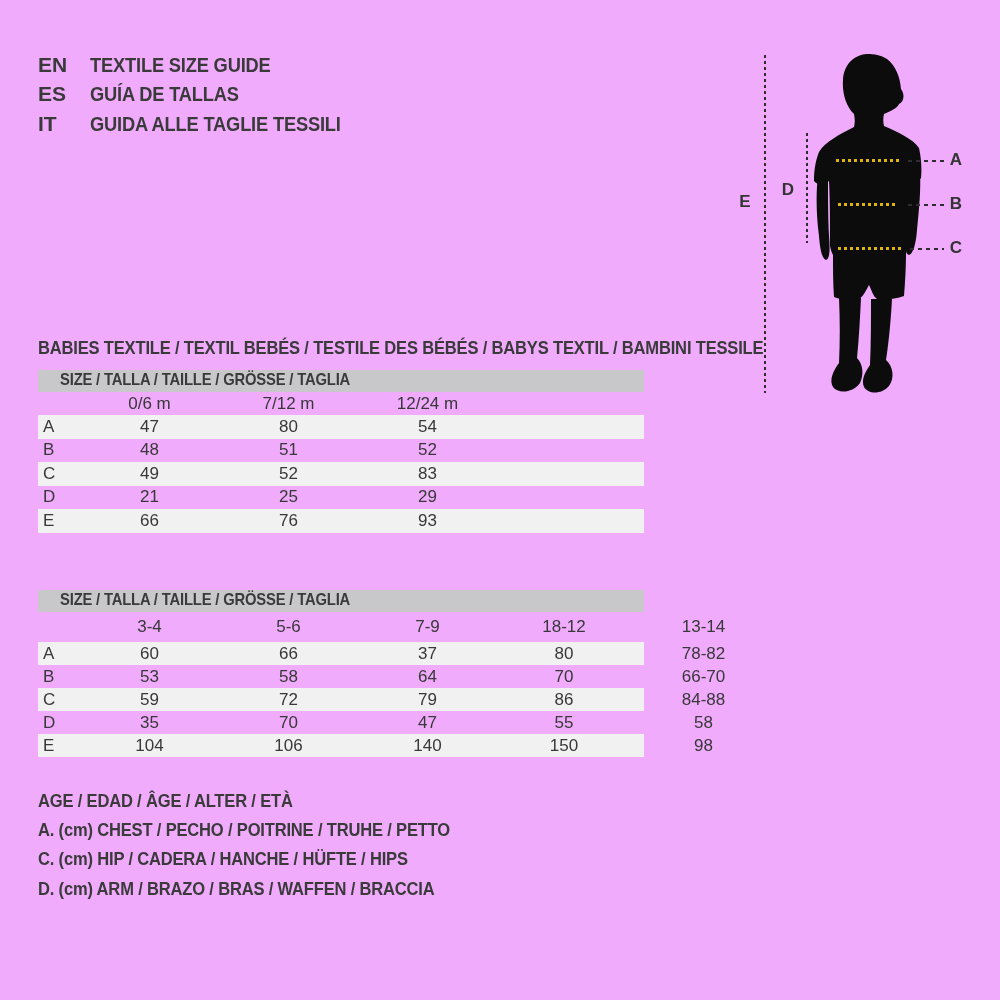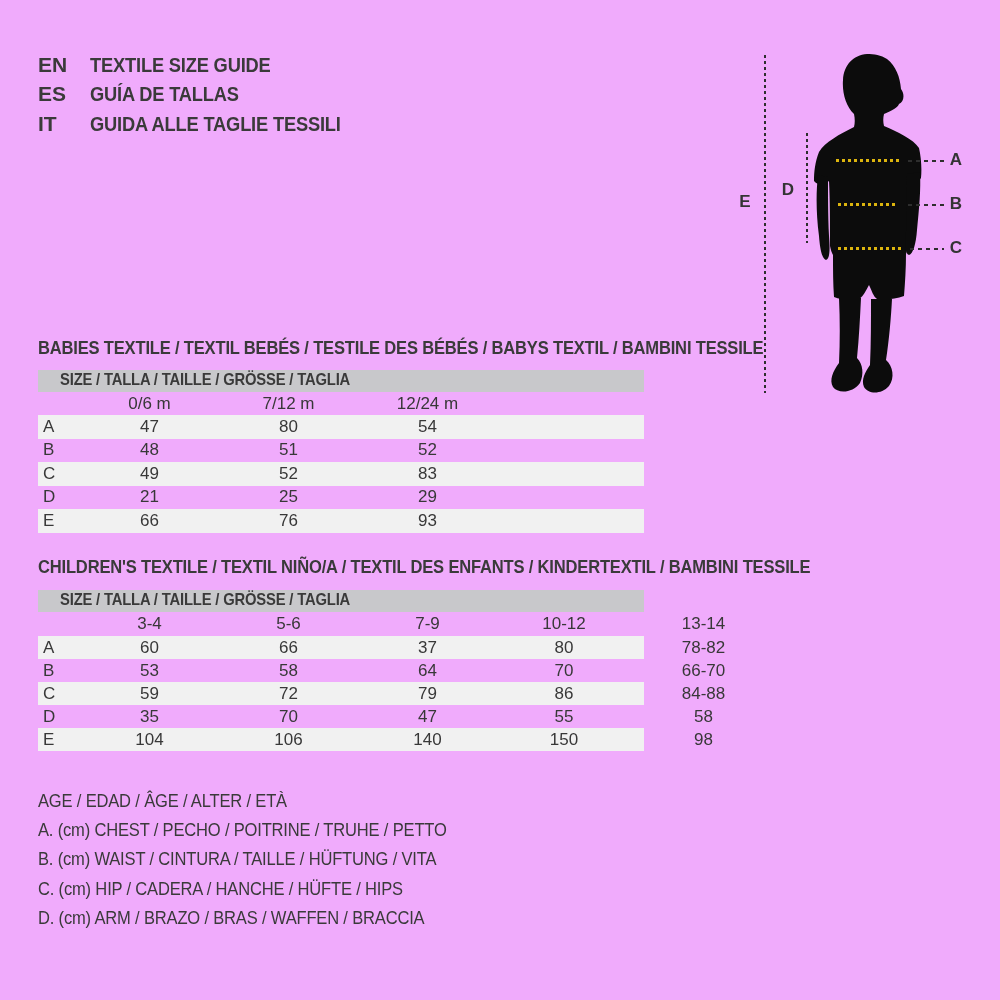--- a/index.html
+++ b/index.html
@@ -42,30 +42,30 @@
   
   .sec-title{position:absolute;left:38px;font-size:19px;font-weight:700;}
   .babies-title{top:337px;text-align:right;}
   .children-title{top:556px;}
   .sizetable{position:absolute;left:38px;width:606px;}
   .babies-table{top:370px;}
   .children-table{top:590px;}
   .thead-bar{height:22px;background:var(--bargray,#c8c8cb);display:flex;align-items:flex-start;padding-left:22px;font-size:17px;font-weight:700;box-sizing:border-box;}
   .trow{display:grid;grid-template-columns:30px 115px 115px 115px 110px 121px;align-items:center;font-size:17px;font-weight:400;color:#383838;gap:24px;}
   .sizes-row{height:23px;}
-  .children-table .sizes-row{height:24px;}
+  .children-table .sizes-row{height:30px;}
   .drow{height:23.5px;}
   .children-table .drow{height:23px;}
   .drow.alt{background:var(--rowgray,#f1f1f1);}
   .cl{padding-left:5px;text-align:left;}
   .cv{text-align:center;}
 
   
   .legend{position:absolute;left:38px;top:786px;}
-  .legend-line{height:29.3px;display:flex;align-items:center;font-size:19px;font-weight:400;}
+  .legend-line{height:29.3px;display:flex;align-items:center;font-size:19px;font-weight:700;}
 </style>
 </head>
 <body>
 
 <div class="page">
 
   <section class="languages">
     <div class="lang-row">
       <span class="lang-code">EN</span>
       <span class="cond">TEXTILE SIZE GUIDE</span>
@@ -163,33 +163,30 @@
       <span class="cv">29</span>
     </div>
     <div class="trow drow alt">
       <span class="cl">E</span>
       <span class="cv">66</span>
       <span class="cv">76</span>
       <span class="cv">93</span>
     </div>
   </section>
 
-  <div class="sec-title children-title">
-    <span class="cond">CHILDREN'S TEXTILE / TEXTIL NIÑO/A / TEXTIL DES ENFANTS / KINDERTEXTIL / BAMBINI TESSILE</span>
-  </div>
   <section class="sizetable children-table">
     <div class="thead-bar">
       <span class="cond">SIZE / TALLA / TAILLE / GRÖSSE / TAGLIA</span>
     </div>
     <div class="trow sizes-row">
       <span class="cl"></span>
       <span class="cv">3-4</span>
       <span class="cv">5-6</span>
       <span class="cv">7-9</span>
-      <span class="cv">10-12</span>
+      <span class="cv">18-12</span>
       <span class="cv">13-14</span>
     </div>
     <div class="trow drow alt">
       <span class="cl">A</span>
       <span class="cv">60</span>
       <span class="cv">66</span>
       <span class="cv">37</span>
       <span class="cv">80</span>
       <span class="cv">78-82</span>
     </div>
@@ -228,23 +225,20 @@
   </section>
 
   <section class="legend">
     <div class="legend-line">
         <span class="cond">AGE / EDAD / ÂGE / ALTER / ETÀ</span>
       </div>
     <div class="legend-line">
         <span class="cond">A. (cm) CHEST / PECHO / POITRINE / TRUHE / PETTO</span>
       </div>
     <div class="legend-line">
-        <span class="cond">B. (cm) WAIST / CINTURA / TAILLE / HÜFTUNG / VITA</span>
-      </div>
-    <div class="legend-line">
         <span class="cond">C. (cm) HIP / CADERA / HANCHE / HÜFTE / HIPS</span>
       </div>
     <div class="legend-line">
         <span class="cond">D. (cm) ARM / BRAZO / BRAS / WAFFEN / BRACCIA</span>
       </div>
   </section>
 
 </div>
 
 </body></html>

